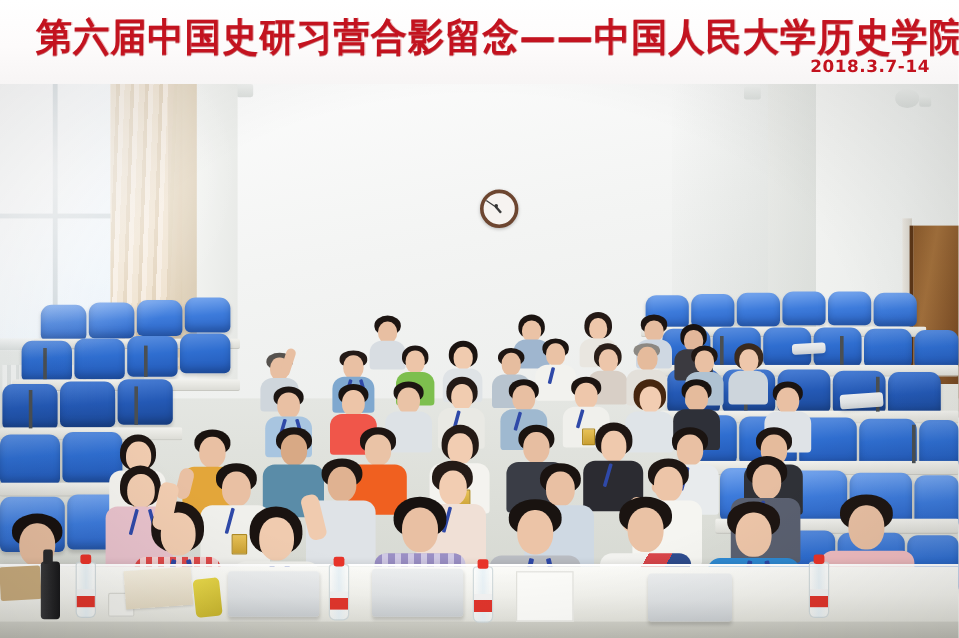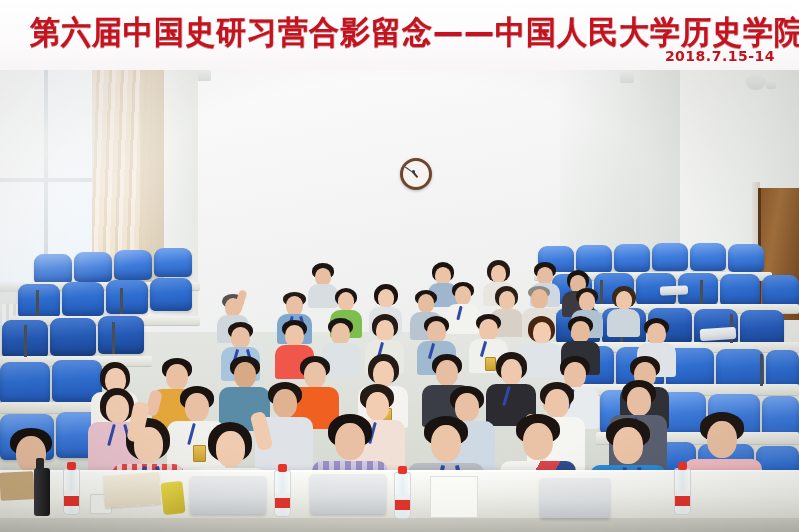--- a/index.html
+++ b/index.html
@@ -121,21 +121,21 @@
   .glow{position:absolute;left:-30px;top:-10px;width:230px;height:240px;pointer-events:none;
      background:radial-gradient(ellipse at 25% 35%,rgba(255,255,255,.85),rgba(255,255,255,0) 70%);}
 </style>
 </head>
 <body>
 
 <div class="page">
 
   <div class="banner">
     <div class="banner-title">第六届中国史研习营合影留念——中国人民大学历史学院承办</div>
-    <div class="banner-date">2018.7.15-14</div>
+    <div class="banner-date">2018.3.7-14</div>
   </div>
 
   <div class="photo">
 
     <div class="wall"></div>
     <div class="wall-right"></div>
     <div class="wall-shadow"></div>
 
     <div class="smoke-det"></div>
     <div class="speaker" style="left:197px;top:0px;"></div>

